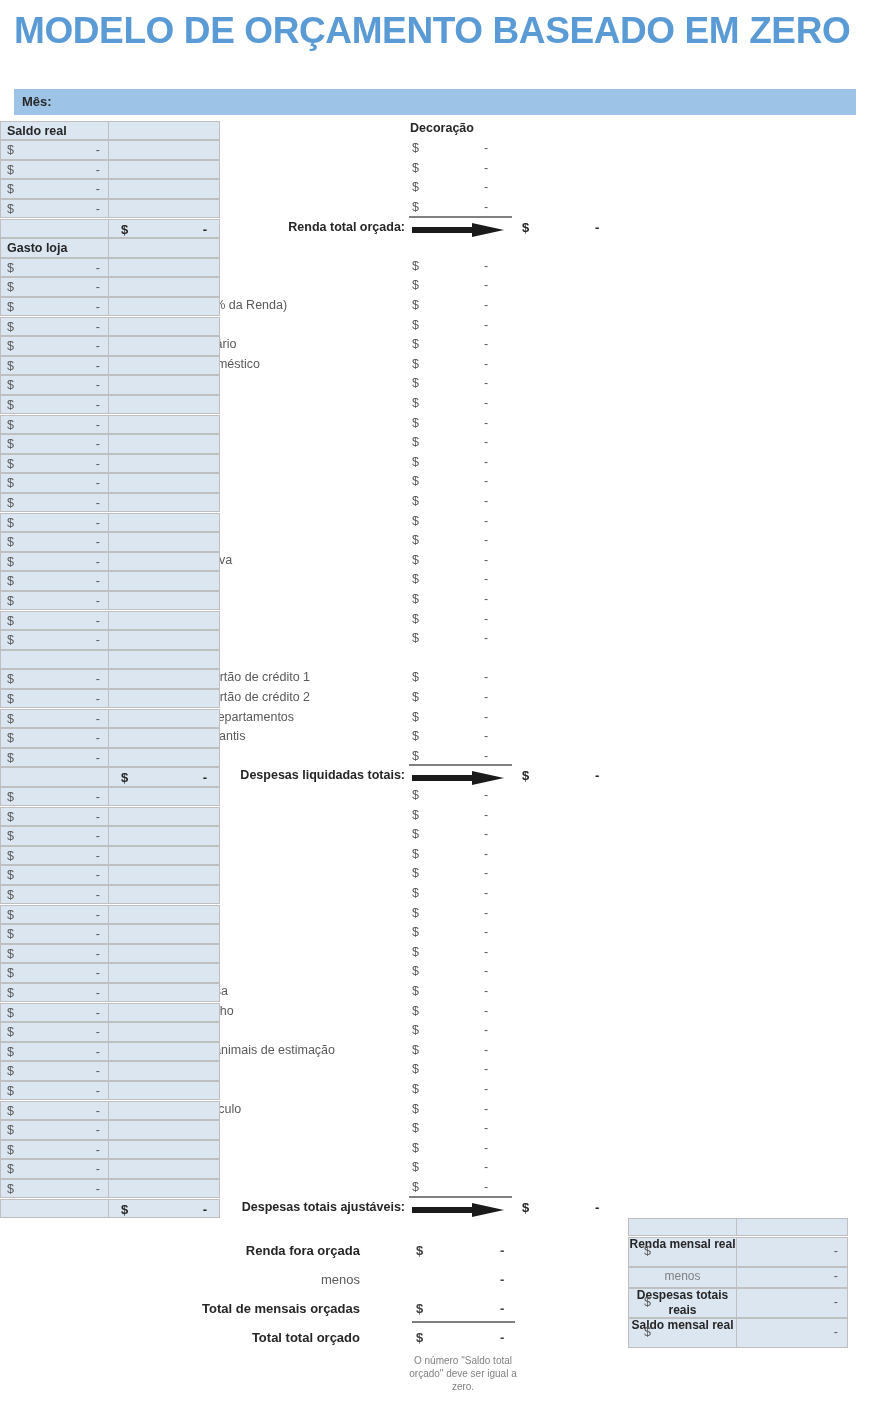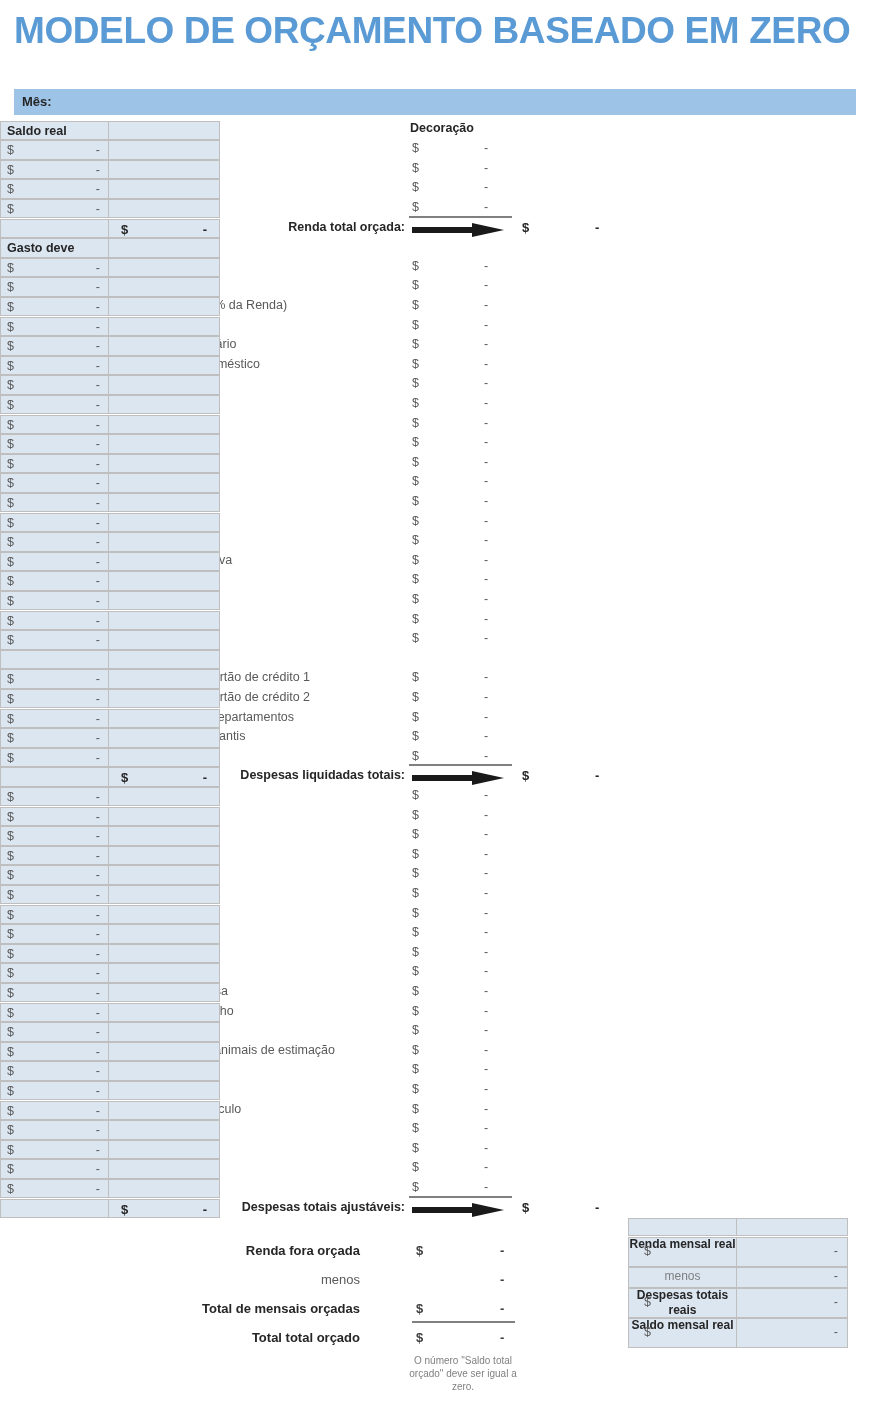--- a/index.html
+++ b/index.html
@@ -474,21 +474,21 @@
       </div>
       <div class="rrow" style="top: 218.5px;">
         <div class="rcell a"></div>
         <div class="rcell b">
           <span class="rdol-b">$</span>
           <span class="rdash-b">-</span>
         </div>
       </div>
       <div class="rrow" style="top: 238.1px;">
         <div class="rcell a">
-          <span class="rhead">Gasto deve</span>
+          <span class="rhead">Gasto loja</span>
         </div>
         <div class="rcell b"></div>
       </div>
       <div class="rrow" style="top: 257.7px;">
         <div class="rcell a">
           <span class="rdol">$</span>
           <span class="rdash">-</span>
         </div>
         <div class="rcell b"></div>
       </div>

